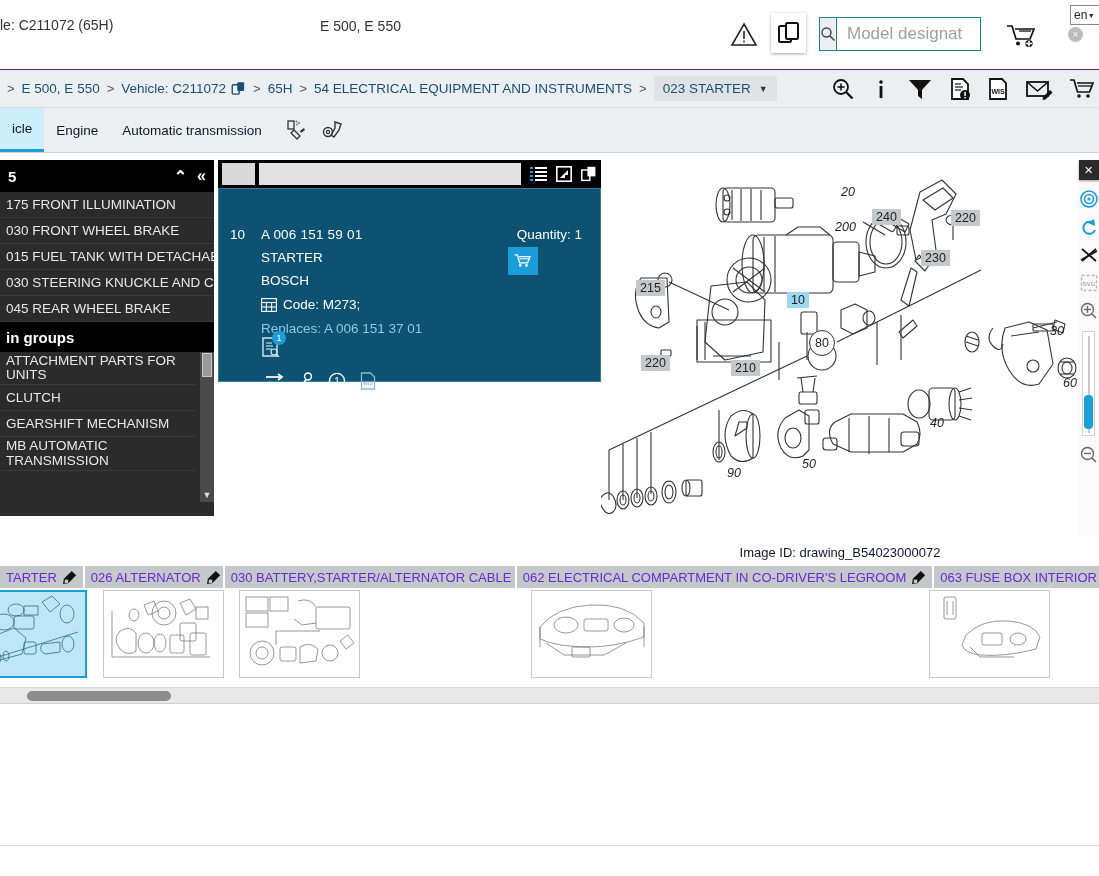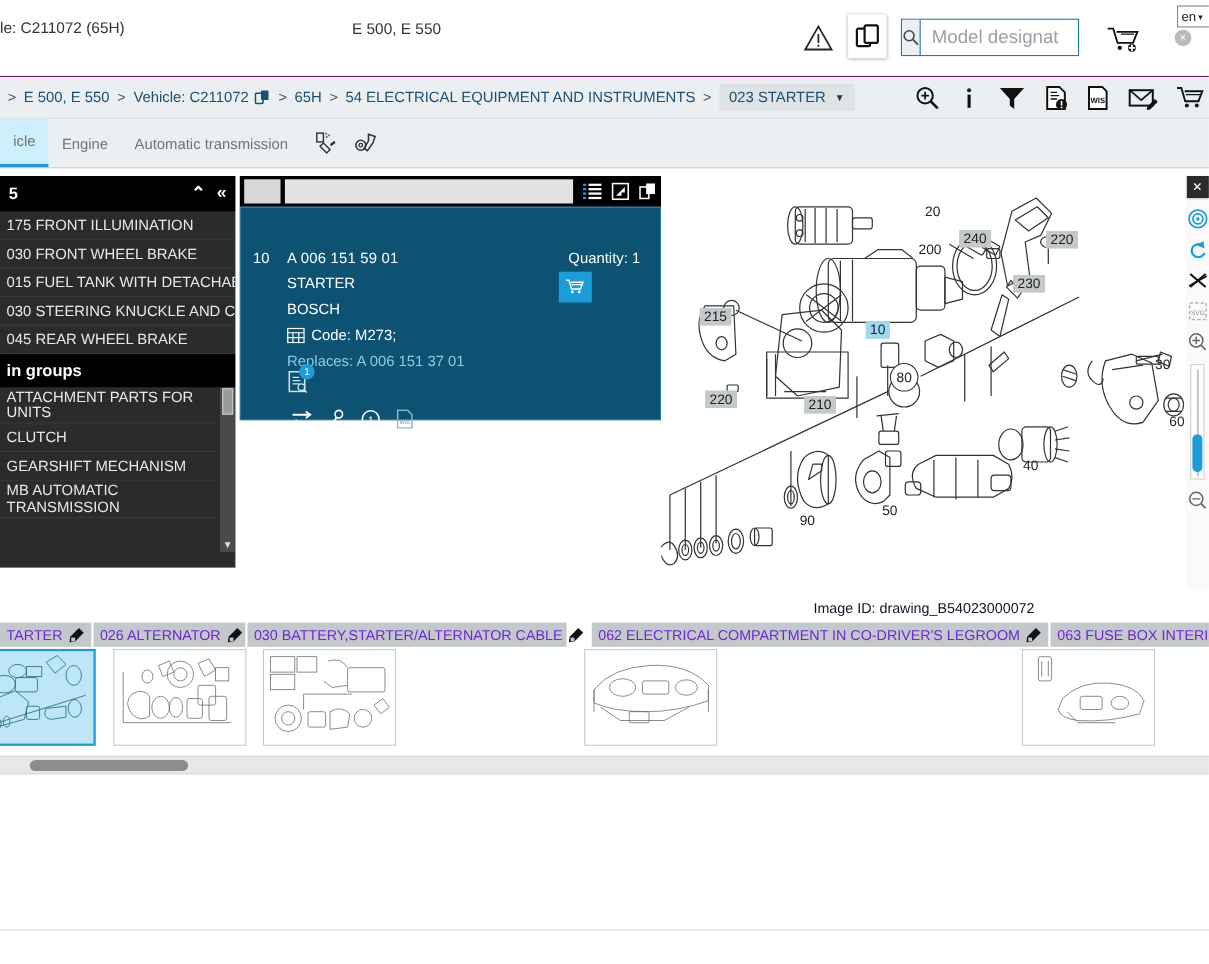--- a/index.html
+++ b/index.html
@@ -76,21 +76,21 @@
   .crumbicons > span { cursor: pointer; display: block; }
 
   
   .tabbar {
     position: absolute; left: 0; top: 108px; width: 1099px; height: 45px;
     background: #eceff1; border-bottom: 1px solid #cfd2d4;
   }
   .tabs { position: absolute; left: 0; top: 0; display: flex; align-items: stretch; height: 44px; }
   .tab {
     display: flex; align-items: center; padding: 4px 12px; font-size: 13.5px;
-    color: #737373; cursor: pointer; white-space: nowrap;
+    color: #0f172a; cursor: pointer; white-space: nowrap;
   }
   .tab.active { background: #cdeefb; border-bottom: 3px solid #1b9dd9; }
   .tabicons { display: flex; align-items: center; gap: 14px; padding: 0 10px; }
   .tabicons > span { cursor: pointer; }
   .tabsearch {
     position: absolute; left: 910px; top: 115px; width: 190px; height: 33px;
     border: 1px solid #b6babd; background: #fff; display: flex;
   }
   .tabsearch .sbtn {
     width: 35px; border-right: 1px solid #c9cdd0; background: #f3f4f5;
@@ -165,21 +165,21 @@
 
   
   .diagram {
     position: absolute; left: 601px; top: 160px; width: 478px; height: 376px;
     background: #fff; overflow: hidden;
   }
   .callout {
     position: absolute; background: #c3c8cb; color: #222; font-size: 12.5px;
     padding: 1px 4px; cursor: pointer;
   }
-  .callout.plain { background: transparent; }
+  .callout.plain { background: transparent; font-style: italic; }
   .callout.sel { background: #9ed7ef; color: #123; }
   .callout.circ {
     background: #fff; border: 1px solid #333; border-radius: 50%;
     width: 26px; height: 26px; display: flex; align-items: center; justify-content: center; padding: 0;
   }
   .imgid {
     position: absolute; left: 601px; top: 545px; width: 478px;
     text-align: center; font-size: 13px; color: #0f172a;
   }
 
@@ -769,21 +769,21 @@
     </div>
     <div class="striptab" style="width:290px;">
       <span>030 BATTERY,STARTER/ALTERNATOR CABLE</span>
       <span>
         <svg width="14" height="14" viewBox="0 0 16 16">
           <path d="M1 10 L10 1 l5 5 l-9 9 l-6 1 z" fill="#111"></path>
           <rect x="2" y="11" width="4" height="4" fill="#c3c8cb"></rect>
         </svg>
       </span>
     </div>
-    <div class="striptab" style="width:428px;margin-left:21px;">
+    <div class="striptab" style="width:428px;">
       <span>062 ELECTRICAL COMPARTMENT IN CO-DRIVER'S LEGROOM</span>
       <span>
         <svg width="14" height="14" viewBox="0 0 16 16">
           <path d="M1 10 L10 1 l5 5 l-9 9 l-6 1 z" fill="#111"></path>
           <rect x="2" y="11" width="4" height="4" fill="#c3c8cb"></rect>
         </svg>
       </span>
     </div>
     <div class="striptab" style="width:175px;">
       <span>063 FUSE BOX INTERIOR</span>

